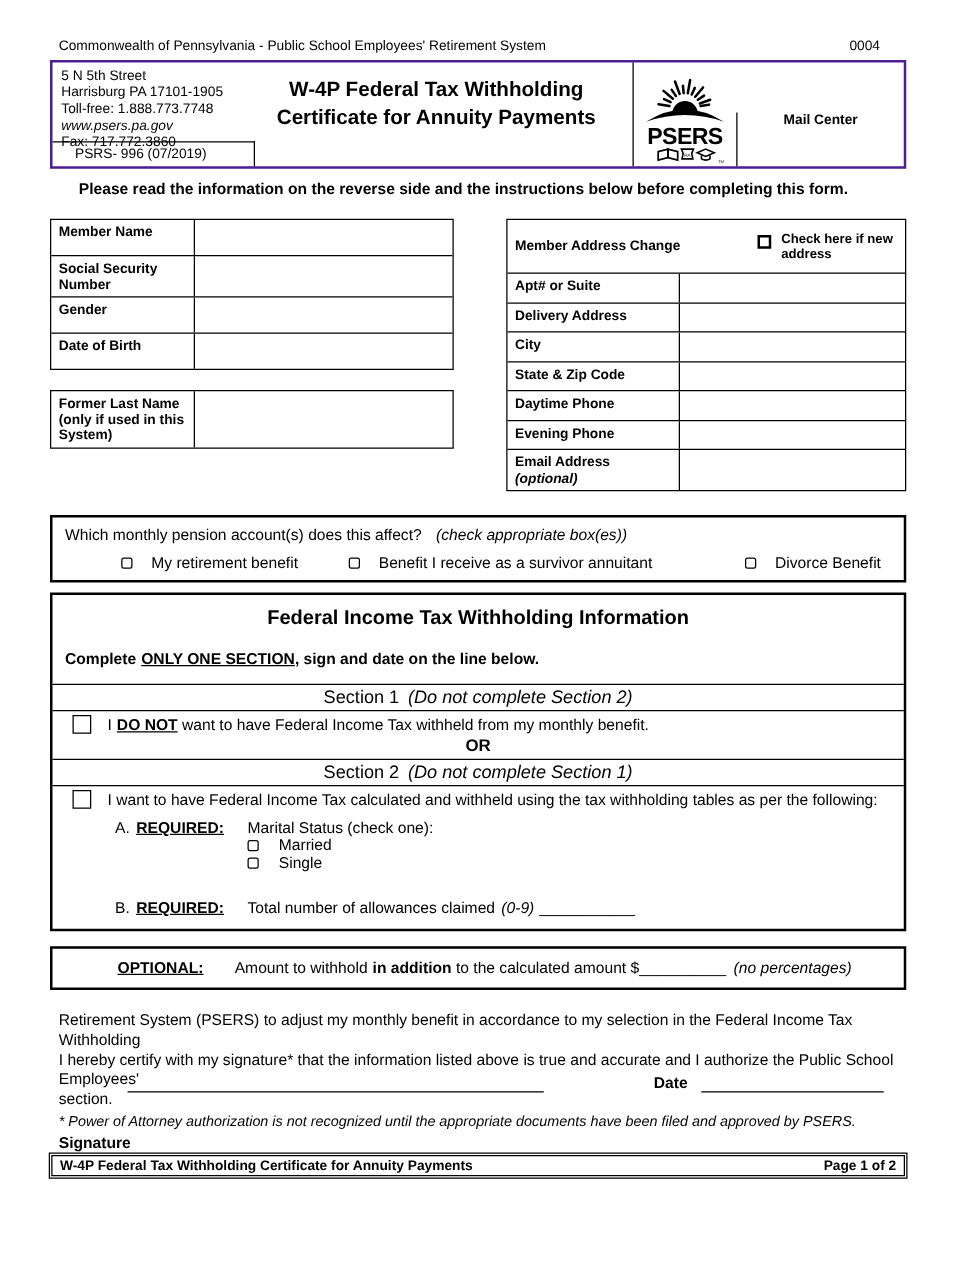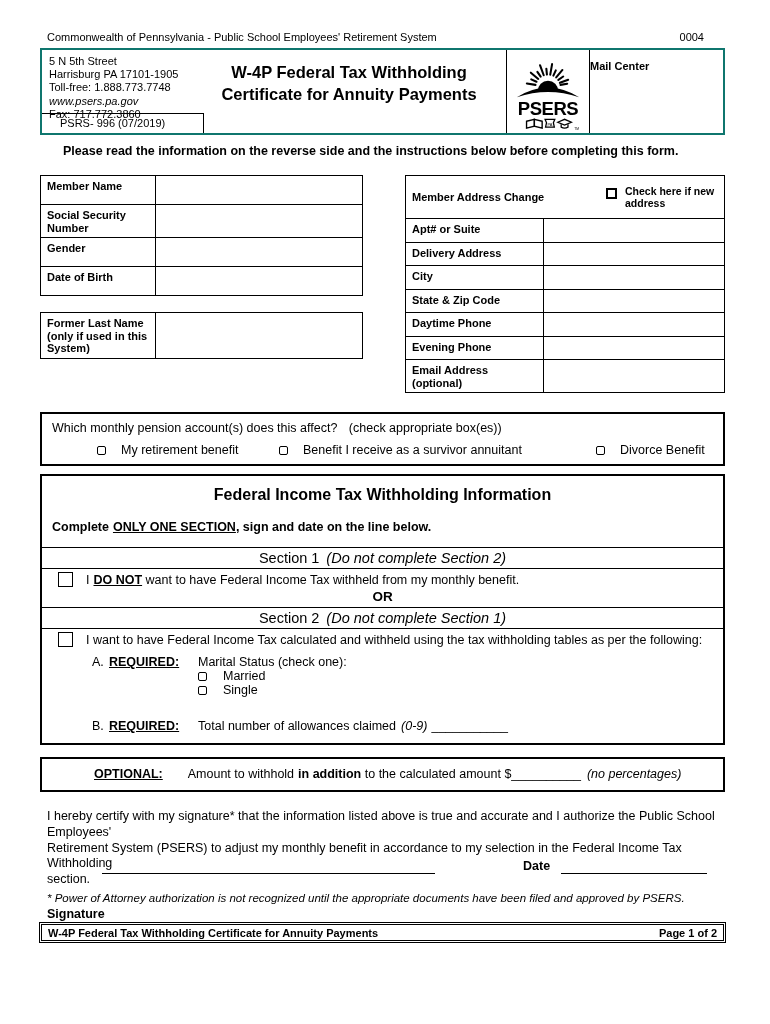--- a/index.html
+++ b/index.html
@@ -5,28 +5,28 @@
   * { margin:0; padding:0; box-sizing:border-box; }
   html,body { background:#fff; }
   .page {
     position:relative; width:770px; height:1024px; background:#fff;
     font-family:"Liberation Sans","DejaVu Sans",sans-serif; color:#000;
     margin:0 auto; overflow:hidden;
   }
   
   .top-row { position:absolute; left:47px; right:66px; top:31px; display:flex; justify-content:space-between; font-size:11px; }
   
-  .header-box { position:absolute; left:40px; top:48px; width:685px; height:87px; border:2px solid #0f766e; display:flex; }
+  .header-box { position:absolute; left:40px; top:48px; width:685px; height:87px; border:2px solid #4c1d95; display:flex; }
   .hcell-left { flex:1; position:relative; }
   .addr { position:absolute; left:7px; top:5px; font-size:11px; line-height:13.2px; }
   .addr .it { font-style:italic; }
   .form-number-cell { position:absolute; left:0; bottom:0; width:162px; height:20px; border-top:1.5px solid #000; border-right:1.5px solid #000; font-size:11px; padding:3px 0 0 18px; }
   .header-title { position:absolute; left:150px; right:0; top:11px; text-align:center; font-weight:bold; font-size:16.5px; line-height:22px; }
   .hcell-logo { width:83px; border-left:1.5px solid #000; display:flex; align-items:center; justify-content:center; }
-  .hcell-mail { width:134px; border-left:1.5px solid #000; text-align:left; padding-top:10px; font-weight:bold; font-size:11px; }
+  .hcell-mail { width:134px; border-left:1.5px solid #000; text-align:center; padding-top:0; font-weight:bold; font-size:11px;margin-top:40px; }
   
   .instruction { position:absolute; left:47px; top:144px; font-weight:bold; font-size:12.5px;margin-left:16px; }
   
   .ftable { position:absolute; border:1.5px solid #000; }
   .frow { display:flex; border-top:1.5px solid #000; }
   .frow:first-child { border-top:none; }
   .flabel { border-right:1.5px solid #000; font-weight:bold; font-size:11px; line-height:12.6px; padding:4px 4px 3px 6px; }
   .fvalue { flex:1; }
   .member-table { left:40px; top:175px; width:323px; }
   .member-table .flabel { width:115px; }
@@ -37,21 +37,21 @@
   .former-table { left:40px; top:312px; width:323px; }
   .former-table .flabel { width:115px; }
   .former-table .frow { min-height:38px; }
   .addr-table { left:405px; top:175px; width:320px; }
   .addr-table .flabel { width:138px; }
   .addr-table .frow { min-height:23.5px; }
   .addr-header { display:flex; min-height:42px; align-items:center; padding:2px 6px 2px 6px; }
   .addr-header-label { flex:1; font-weight:bold; font-size:11px; }
   .cb-bold { width:11px; height:11px; border:2.5px solid #000; flex:none; margin:0 8px 8px 0; }
   .addr-cb-label { width:93px; font-weight:bold; font-size:10.5px; line-height:12px; }
-  .note-it { }
+  .note-it { font-style:italic; }
   
   .cbg { display:inline-block; width:9px; height:9px; border:1.5px solid #000; border-radius:2px; vertical-align:-1px; }
   .cbs { position:absolute; width:15px; height:15px; border:1.5px solid #000; }
   
   .pension-box { position:absolute; left:40px; top:412px; width:685px; height:54px; border:2px solid #000; font-size:12.5px; }
   .pension-q { position:absolute; left:10px; top:7px; }
   .pension-q .q { margin-right:8px; }
   .pension-opts { position:absolute; left:0; top:29px; width:100%; height:20px; }
   .popt { position:absolute; white-space:nowrap;padding-left:41px; }
   .popt .cbg { margin-right:15px; }
@@ -290,22 +290,22 @@
     </div>
   </div>
 
   <div class="optional-box">
     <div class="optional-line">
       <span class="opt-label">OPTIONAL:</span><span class="seg-pre">Amount to withhold</span><span style="font-weight:bold">in addition</span> <span>to the calculated amount $</span><span>__________</span><span class="opt-note">(no percentages)</span>
     </div>
   </div>
 
   <div class="certify">
+    <span>Retirement System (PSERS) to adjust my monthly benefit in accordance to my selection in the Federal Income Tax Withholding</span>
     <span>I hereby certify with my signature* that the information listed above is true and accurate and I authorize the Public School Employees'</span>
-    <span>Retirement System (PSERS) to adjust my monthly benefit in accordance to my selection in the Federal Income Tax Withholding</span>
     <span>section.</span>
   </div>
 
   <div class="sign-row">
     <span class="sig-label">Signature</span>
     <span class="sig-line"></span>
     <span class="date-label">Date</span>
     <span class="date-line"></span>
   </div>
 

